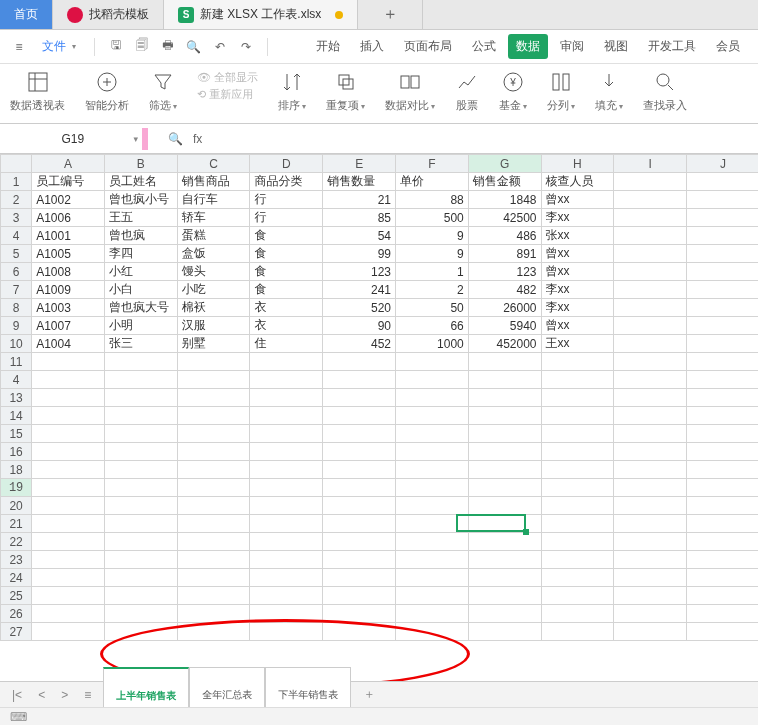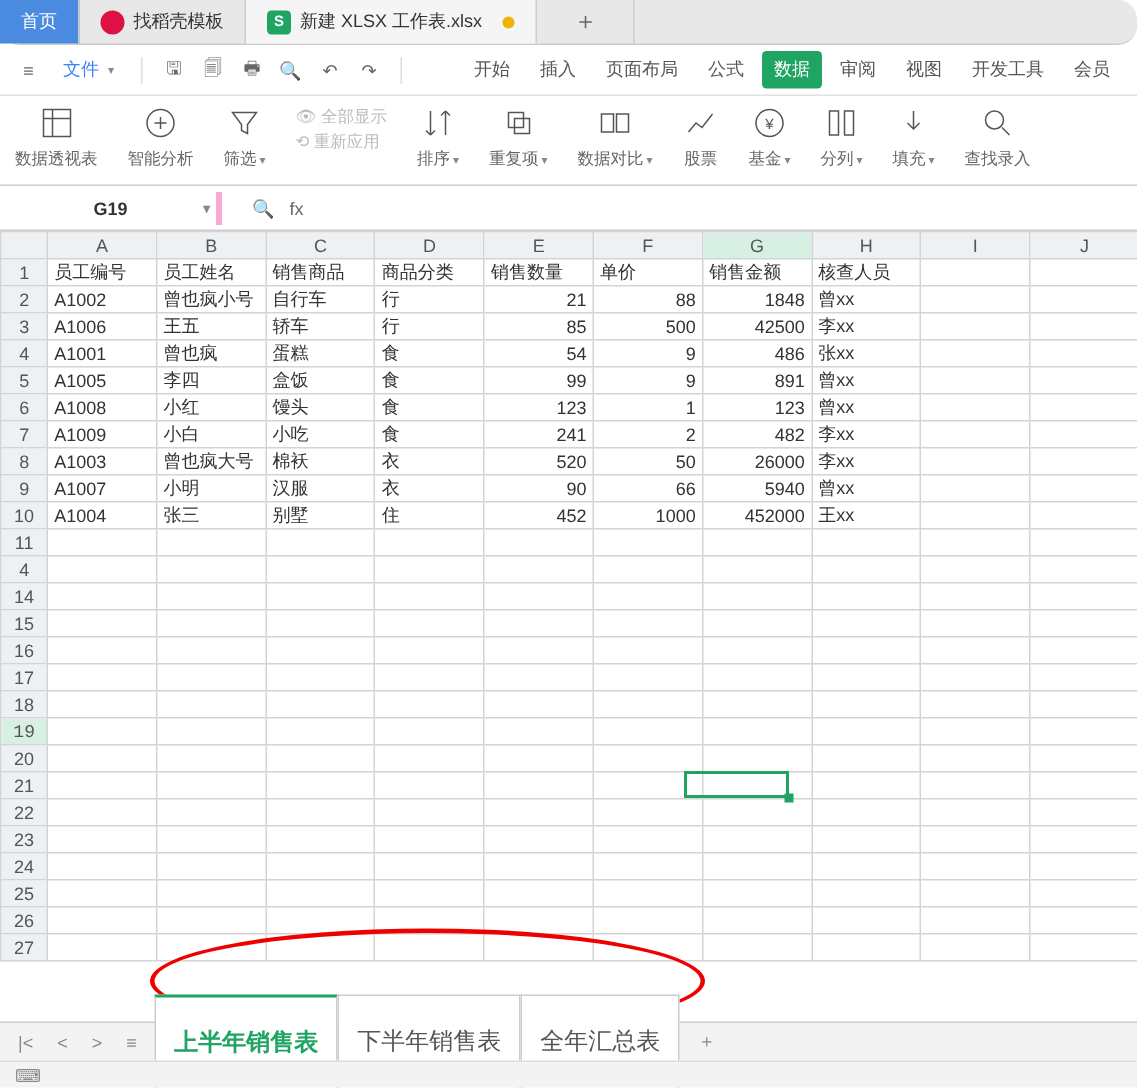--- a/index.html
+++ b/index.html
@@ -1,19 +1,19 @@
 <!DOCTYPE html>
 <html><head>
 <meta charset="utf-8">
 <style>
 * { box-sizing: border-box; margin: 0; padding: 0; }
 body { font-family: "Microsoft YaHei", SimSun, sans-serif; font-size: 12px; color: #333; background: #fff; overflow: hidden; width: 758px; height: 725px; }
 
 
-.top-tabs { display: flex; background: #e8e8e8; height: 30px; align-items: stretch; border-bottom: 1px solid #ccc; border-radius: 13px; }
+.top-tabs { display: flex; background: #e8e8e8; height: 30px; align-items: stretch; border-bottom: 1px solid #ccc; }
 .top-tab { display: flex; align-items: center; padding: 0 14px; gap: 6px; border-right: 1px solid #ccc; cursor: pointer; }
 .top-tab.home { background: #4a8be0; color: #fff; }
 .top-tab.doc { background: #f5f5f5; }
 .top-tab .dot { width: 8px; height: 8px; background: #f0b400; border-radius: 50%; margin-left: 8px; }
 .top-tab .add { padding: 0 10px; font-size: 16px; color: #666; }
 .icon-s { width: 16px; height: 16px; background: #1fa463; color: #fff; border-radius: 3px; font-size: 10px; display: flex; align-items: center; justify-content: center; font-weight: bold; }
 .icon-r { width: 16px; height: 16px; background: #d14; border-radius: 50%; }
 
 
 .menubar { display: flex; align-items: center; height: 34px; padding: 0 10px; gap: 8px; border-bottom: 1px solid #e0e0e0; }
@@ -26,21 +26,21 @@
 
 
 .toolbar { display: flex; align-items: flex-start; padding: 6px 10px 10px; gap: 20px; border-bottom: 1px solid #ccc; }
 .tool-group { display: flex; flex-direction: column; align-items: center; gap: 4px; color: #666; font-size: 11px; }
 .tool-group .icon { width: 24px; height: 24px; color: #555; }
 .tool-group.small { flex-direction: column; font-size: 11px; align-items: flex-start; gap: 2px; }
 .tool-group.small .row { display: flex; align-items: center; gap: 3px; }
 
 
 .formula-row { display: flex; align-items: center; height: 30px; border-bottom: 1px solid #ccc; }
-.name-box { width: 140px; text-align: center; padding: 4px; border-right: 4px solid #f9a8d4; margin-left: 8px; display: flex; align-items: center; justify-content: space-between; font-weight: bold; }
+.name-box { width: 140px; text-align: center; padding: 4px; border-right: 6px solid #f9a8d4; margin-left: 8px; display: flex; align-items: center; justify-content: space-between; }
 .name-box span.val { flex: 1; text-align: center; }
 .fx-area { display: flex; align-items: center; gap: 10px; padding: 0 20px; }
 
 
 .grid-wrap { position: relative; overflow: hidden; }
 .grid { border-collapse: collapse; table-layout: fixed; width: 760px; }
 .grid th, .grid td { border: 1px solid #d4d4d4; height: 18px; font-size: 12px; font-weight: normal; padding: 0 4px; overflow: hidden; white-space: nowrap; }
 .grid thead th { background: #eef1f3; text-align: center; color: #555; }
 .grid tbody th { background: #eef1f3; text-align: center; color: #555; width: 30px; }
 .grid .col-head.active { background: #d7f0e3; }
@@ -50,21 +50,21 @@
 .num { text-align: right; }
 .cell-cursor { position: absolute; border: 2px solid #1fa463; pointer-events: none; }
 .cell-handle { position: absolute; width: 6px; height: 6px; background: #1fa463; }
 
 
 .anno { position: absolute; border: 3px solid #e00; border-radius: 50%; pointer-events: none; }
 
 
 .sheet-bar { position: absolute; bottom: 18px; left: 0; right: 0; height: 26px; display: flex; align-items: center; background: #f3f3f3; border-top: 1px solid #ccc; padding: 0 8px; gap: 8px; }
 .sheet-nav { color: #888; padding: 0 4px; }
-.sheet-tab { padding: 20px 12px; background: #fff; border: 1px solid #ccc; border-bottom: none; font-size: 16px; color: #555; text-align: center; }
+.sheet-tab { padding: 20px 12px; background: #fff; border: 1px solid #ccc; border-bottom: none; font-size: 10px; color: #555; text-align: center; }
 .sheet-tab.active { color: #1fa463; font-weight: bold; border-top: 2px solid #1fa463; }
 .status-bar { position: absolute; bottom: 0; left: 0; right: 0; height: 18px; background: #f3f3f3; border-top: 1px solid #ddd; display: flex; align-items: center; padding: 0 10px; }
 
 svg { display: block; }
 .caret::after { content: "▾"; font-size: 8px; color: #888; margin-left: 2px; }
 </style>
 </head>
 <body>
 
 <div class="top-tabs">
@@ -377,20 +377,33 @@
           <td></td>
           <td></td>
           <td class="num"></td>
           <td class="num"></td>
           <td class="num"></td>
           <td></td>
           <td></td>
           <td></td>
         </tr>
         <tr>
+          <th>13</th>
+          <td></td>
+          <td></td>
+          <td></td>
+          <td></td>
+          <td class="num"></td>
+          <td class="num"></td>
+          <td class="num"></td>
+          <td></td>
+          <td></td>
+          <td></td>
+        </tr>
+        <tr>
           <th>14</th>
           <td></td>
           <td></td>
           <td></td>
           <td></td>
           <td class="num"></td>
           <td class="num"></td>
           <td class="num"></td>
           <td></td>
           <td></td>
@@ -404,33 +417,20 @@
           <td></td>
           <td class="num"></td>
           <td class="num"></td>
           <td class="num"></td>
           <td></td>
           <td></td>
           <td></td>
         </tr>
         <tr>
           <th>16</th>
-          <td></td>
-          <td></td>
-          <td></td>
-          <td></td>
-          <td class="num"></td>
-          <td class="num"></td>
-          <td class="num"></td>
-          <td></td>
-          <td></td>
-          <td></td>
-        </tr>
-        <tr>
-          <th>17</th>
           <td></td>
           <td></td>
           <td></td>
           <td></td>
           <td class="num"></td>
           <td class="num"></td>
           <td class="num"></td>
           <td></td>
           <td></td>
           <td></td>
@@ -572,21 +572,21 @@
   <div class="anno" style="left:100px;top:465px;width:370px;height:70px"></div>
 </div>
 
 <div class="sheet-bar">
   <span class="sheet-nav">|&lt;</span>
   <span class="sheet-nav">&lt;</span>
   <span class="sheet-nav">&gt;</span>
   <span class="sheet-nav">≡</span>
   <div id="sheet-tabs" style="display:flex;gap:0">
       <div class="sheet-tab active">上半年销售表</div>
+      <div class="sheet-tab">全年汇总表</div>
       <div class="sheet-tab">下半年销售表</div>
-      <div class="sheet-tab">全年汇总表</div>
     </div>
   <span class="sheet-nav">＋</span>
 </div>
 
 <div class="status-bar">
   <span style="color:#888">⌨</span>
 </div>
 
 </body></html>

